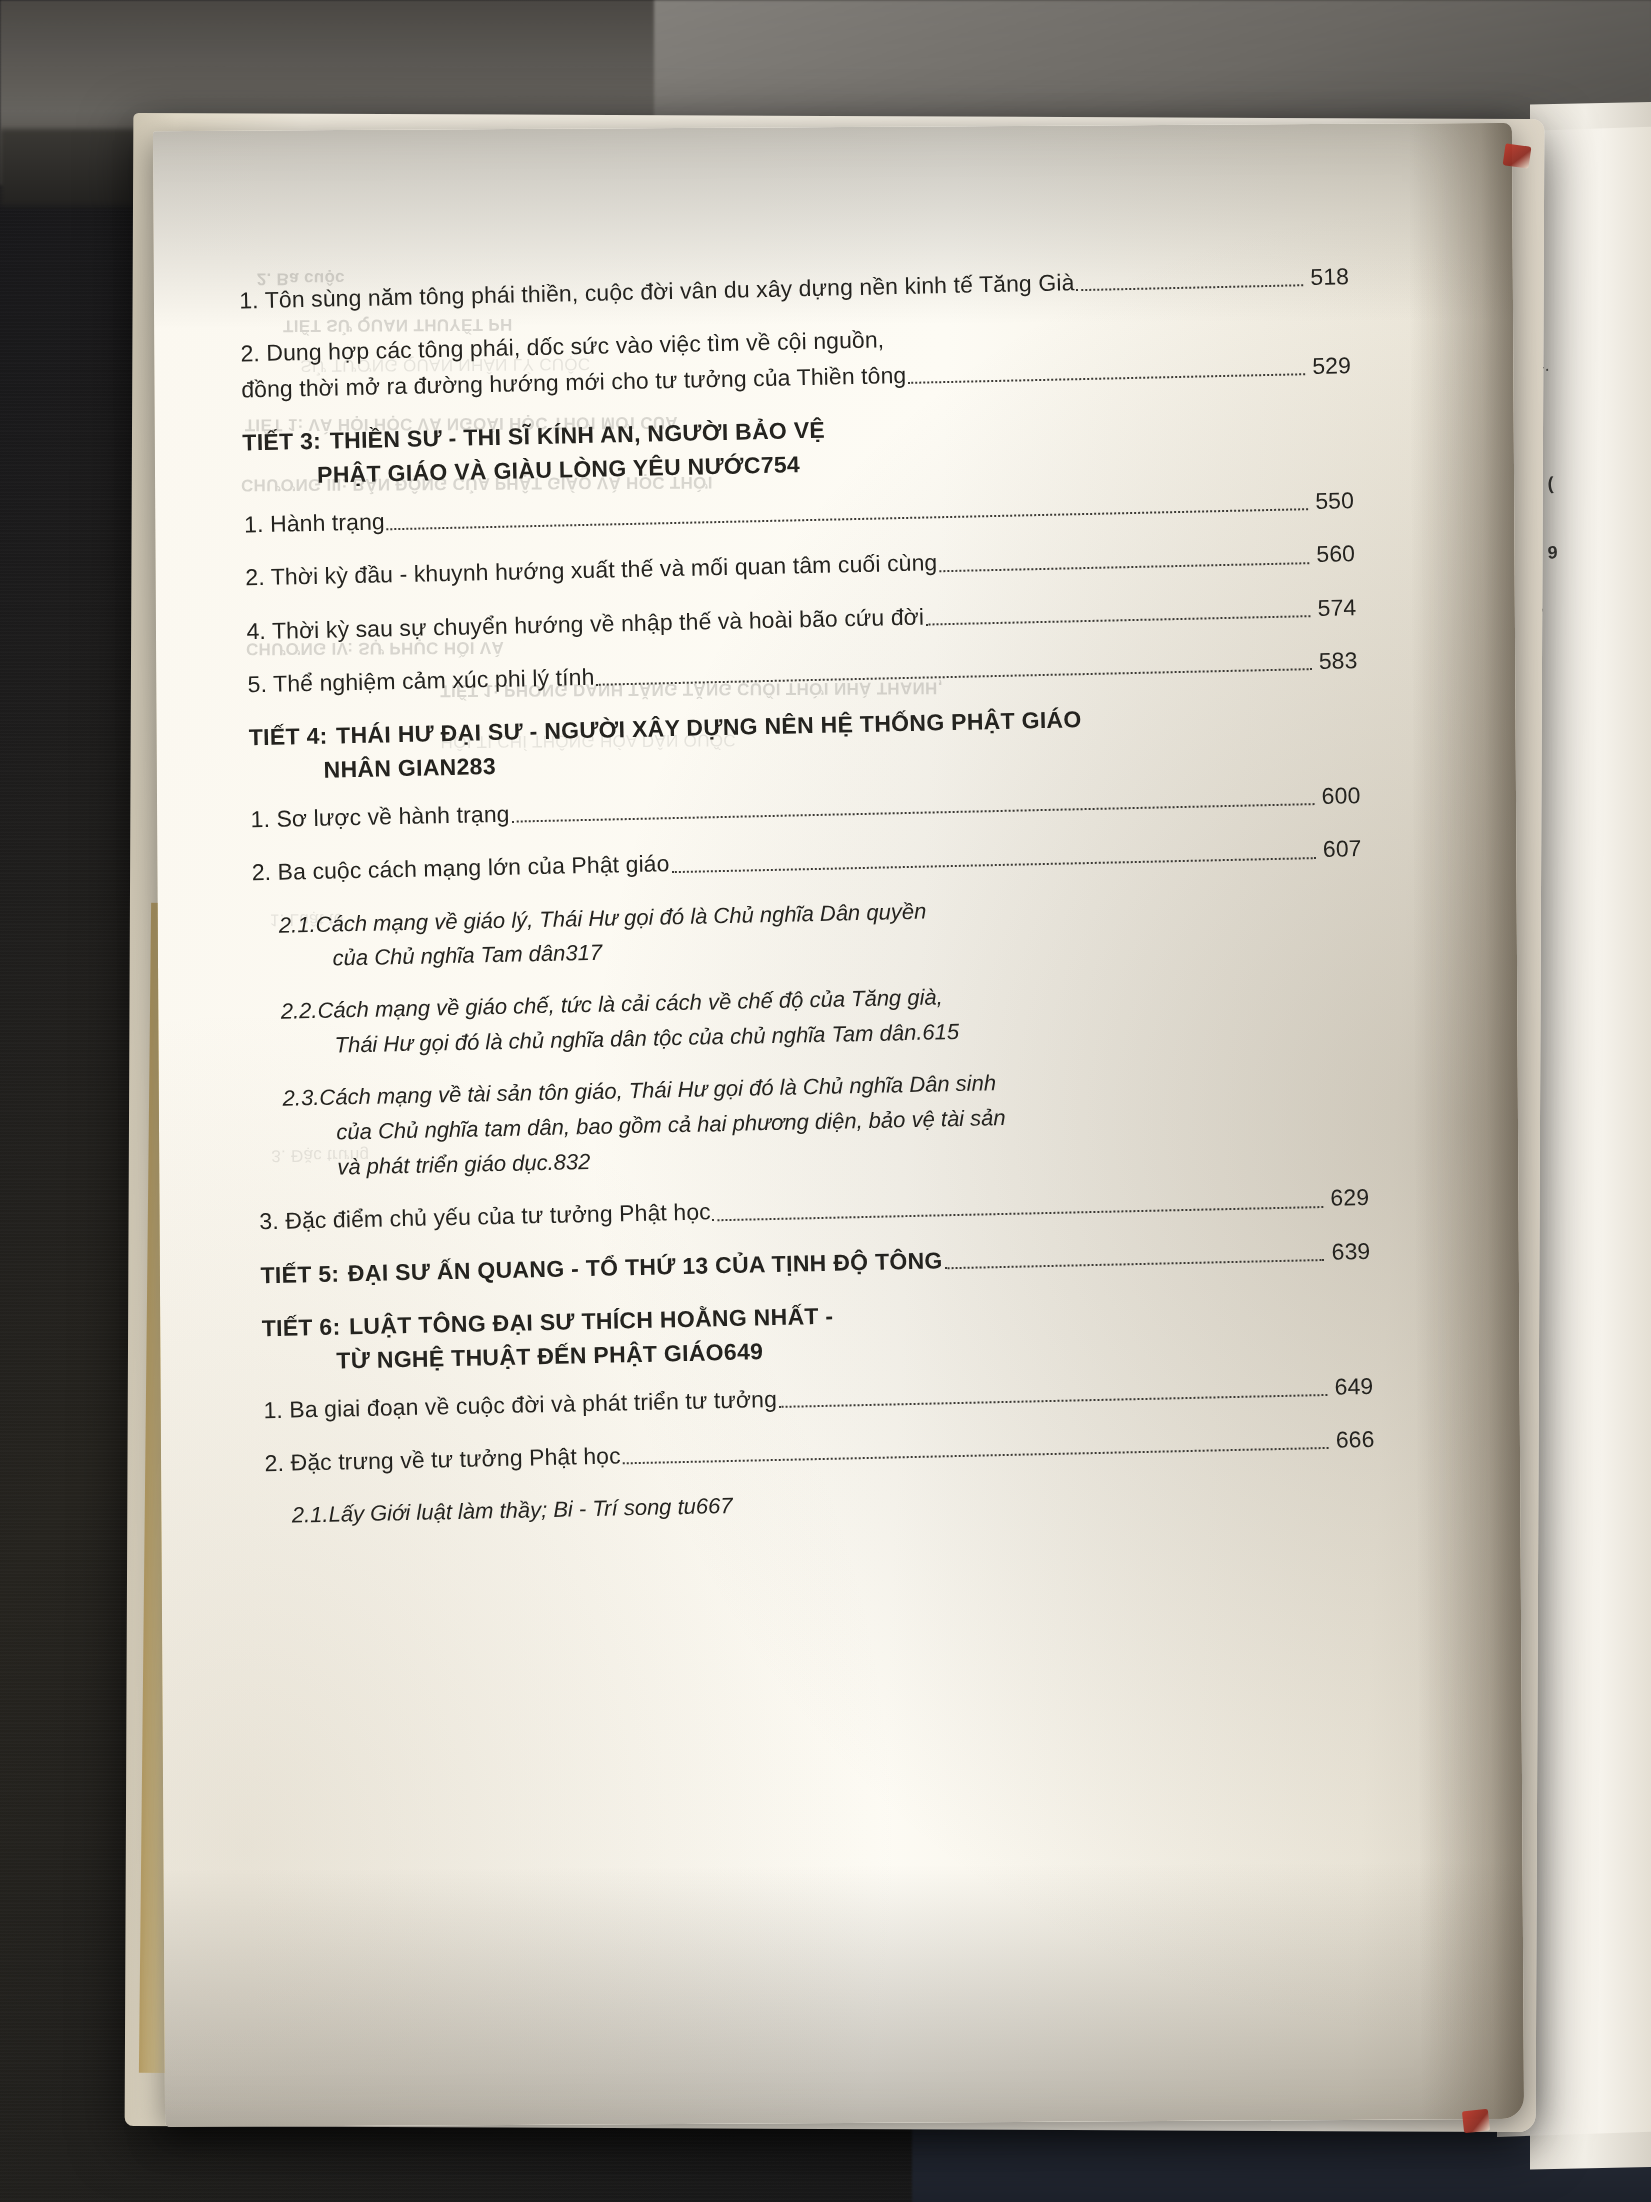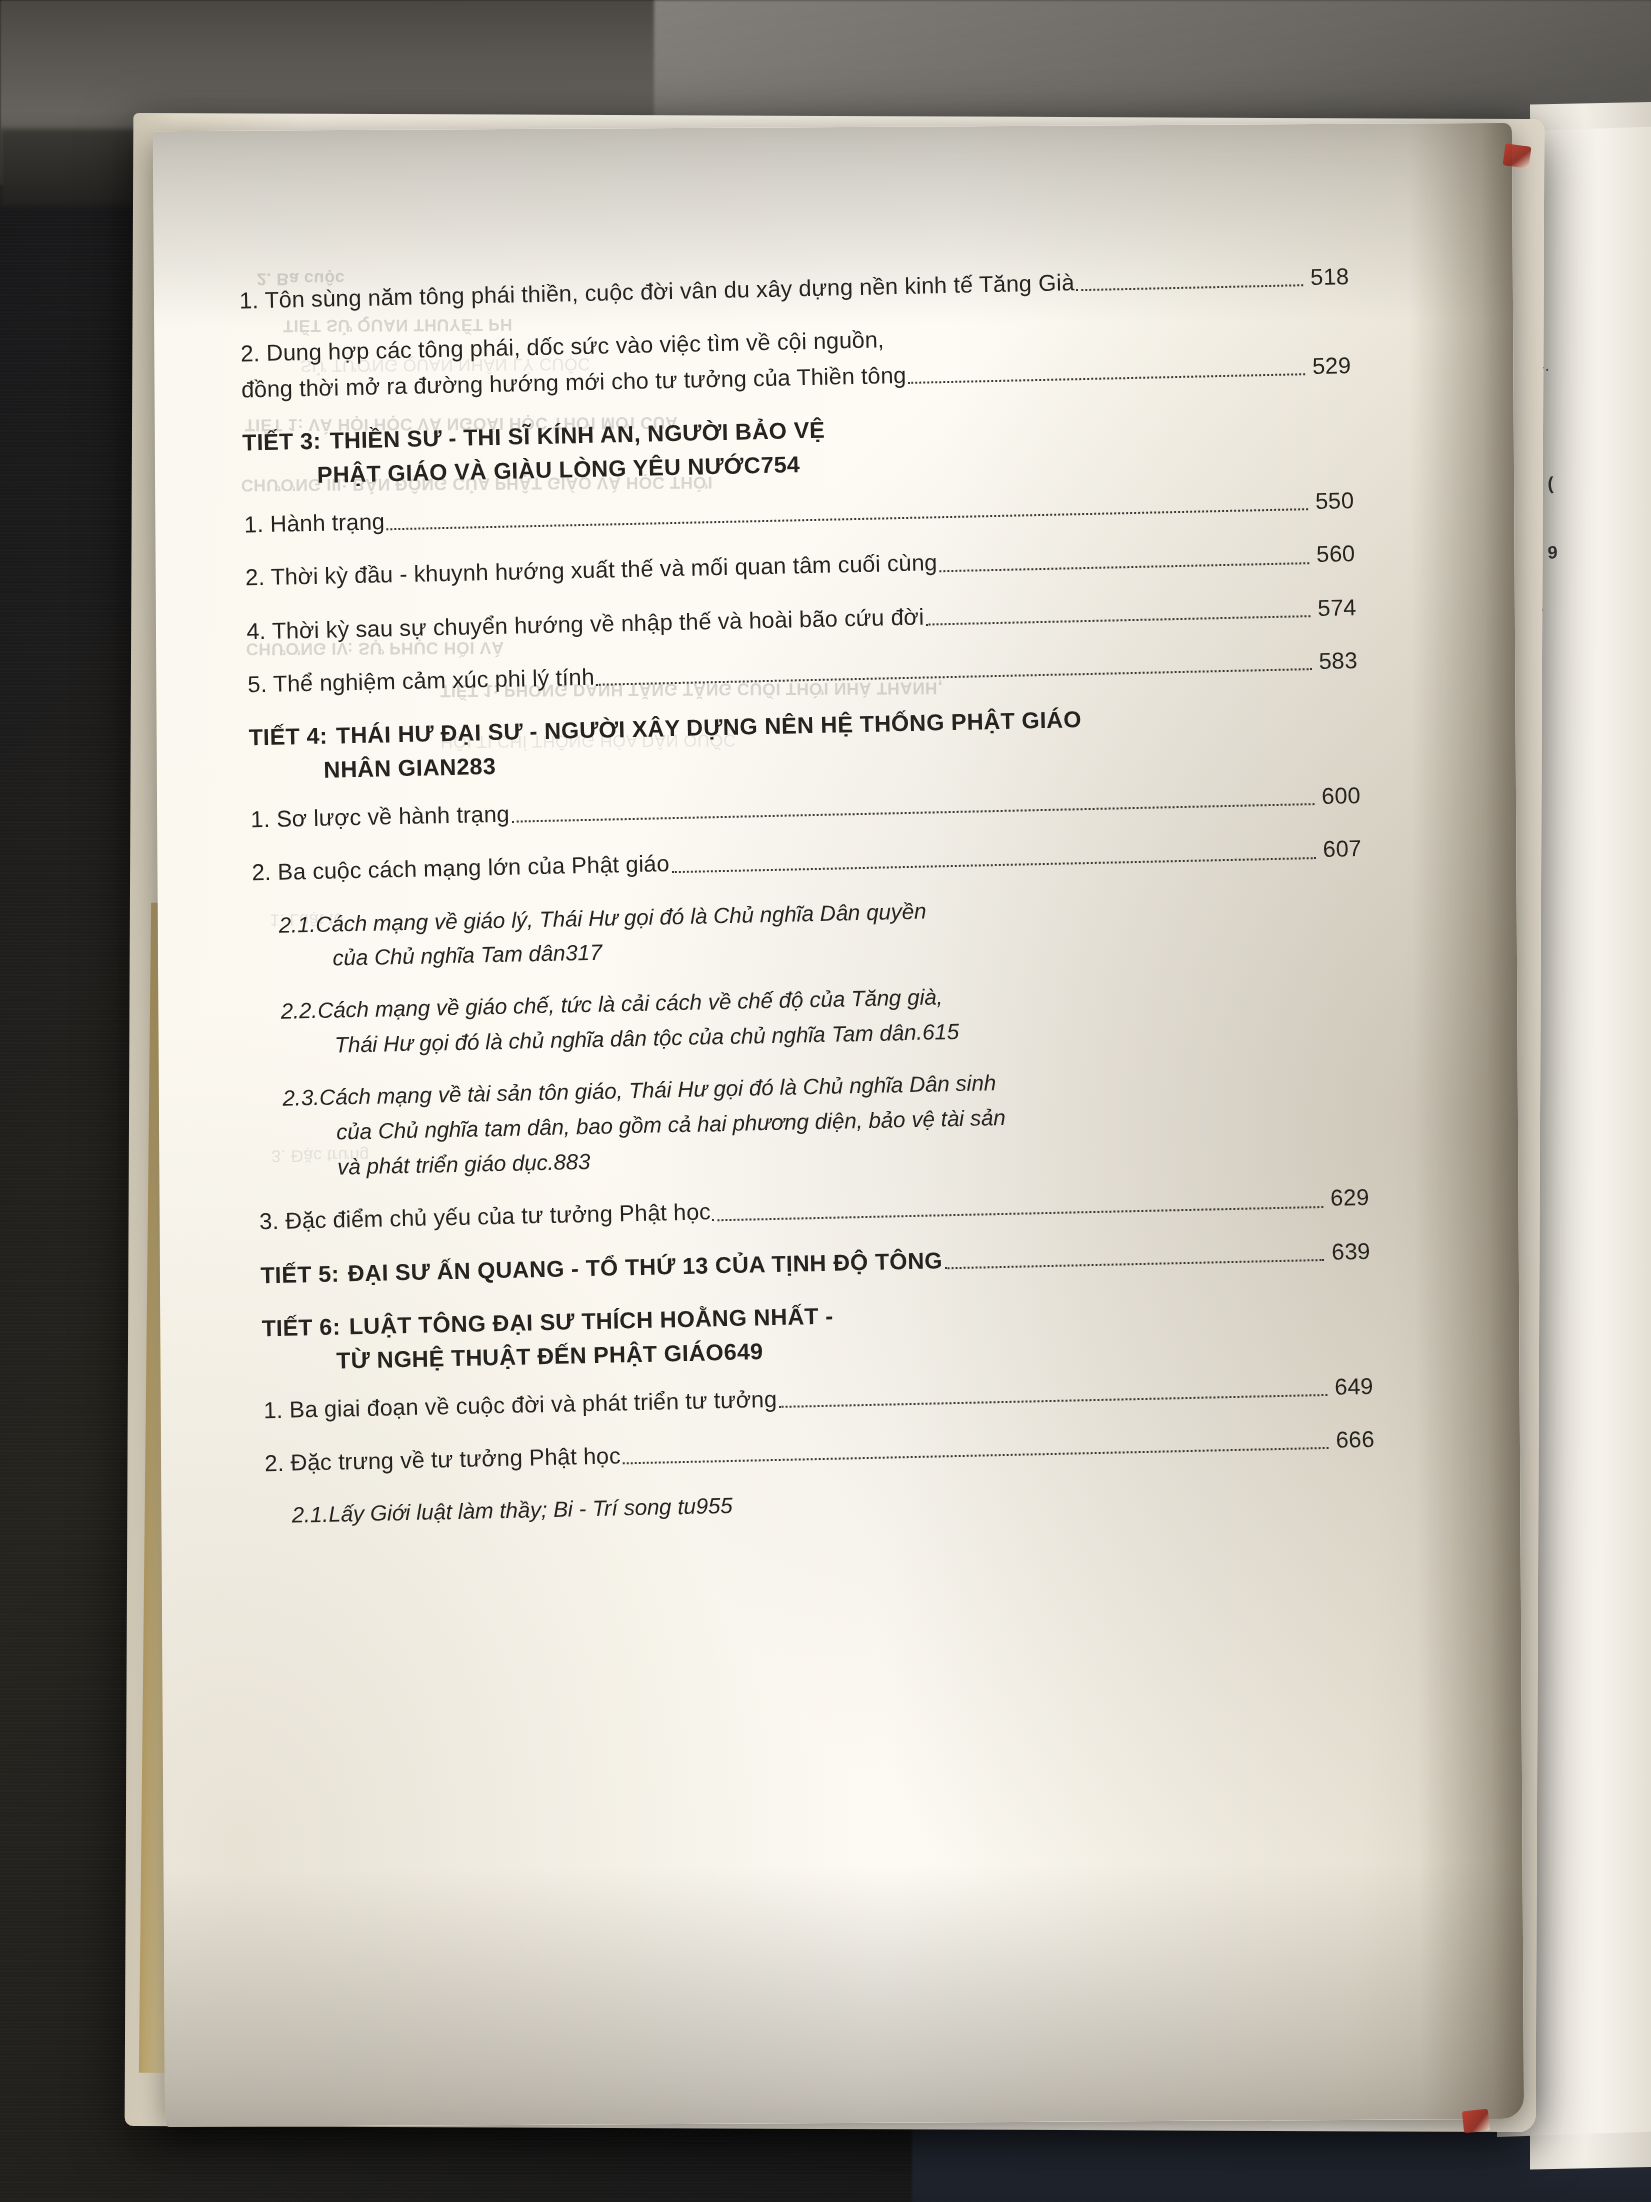--- a/index.html
+++ b/index.html
@@ -345,21 +345,21 @@
         <div class="sub-line sub-first tight">
           <span class="num">2.3.</span>
           <span class="nowrap">Cách mạng về tài sản tôn giáo, Thái Hư gọi đó là Chủ nghĩa Dân sinh</span>
         </div>
         <div class="sub-line tight">
           <span class="nowrap">của Chủ nghĩa tam dân, bao gồm cả hai phương diện, bảo vệ tài sản</span>
         </div>
         <div class="sub-line">
           <span class="nowrap">và phát triển giáo dục.</span>
           <span class="leader"></span>
-          <span class="pg">883</span>
+          <span class="pg">832</span>
         </div>
       </div>
 
       <div class="row">
         <span class="label">3. Đặc điểm chủ yếu của tư tưởng Phật học</span>
         <span class="leader"></span>
         <span class="pg">629</span>
       </div>
 
       <div class="section" style="margin-bottom:15.5px;">
@@ -392,21 +392,21 @@
         <span class="label">2. Đặc trưng về tư tưởng Phật học</span>
         <span class="leader"></span>
         <span class="pg">666</span>
       </div>
 
       <div class="sub-wrap">
         <div class="sub-line sub-first">
           <span class="num">2.1.</span>
           <span class="nowrap">Lấy Giới luật làm thầy; Bi - Trí song tu</span>
           <span class="leader"></span>
-          <span class="pg">955</span>
+          <span class="pg">667</span>
         </div>
       </div>
 
     </div>
   </div>
 
   <div class="band" style="left:1504px; top:145px; transform:rotate(8deg);"></div>
   <div class="band" style="left:1463px; top:2110px; transform:rotate(-6deg);"></div>
 </div>
 

